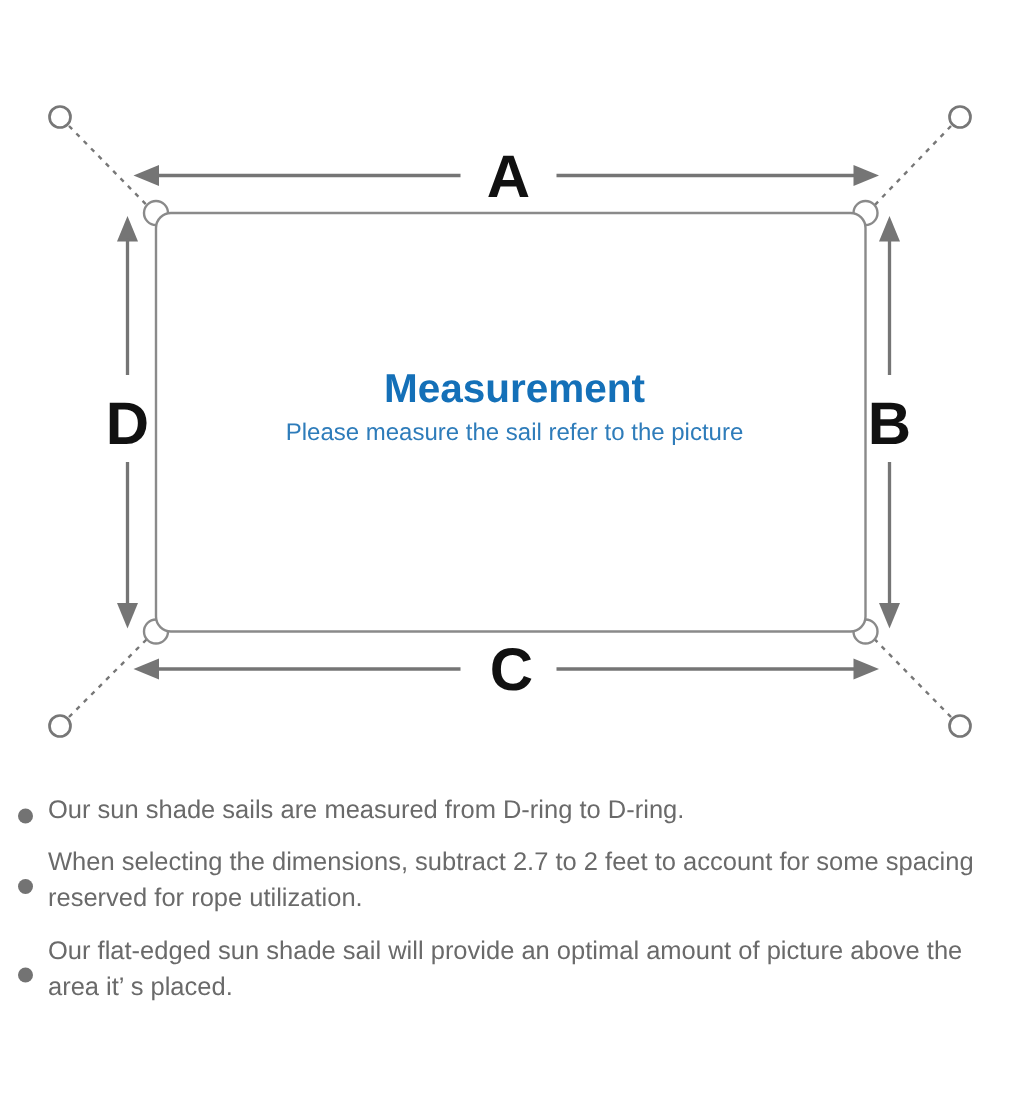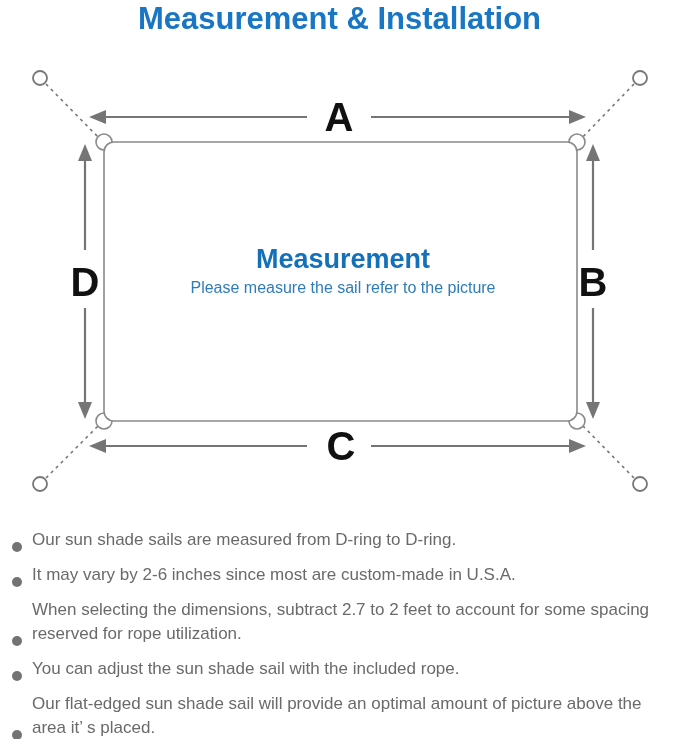--- a/index.html
+++ b/index.html
@@ -47,42 +47,41 @@
   }
   .notes {
     position: absolute;
     top: 528px;
     left: 12px;
     width: 655px;
     list-style: none;
   }
   .note-item {
     display: flex;
-    align-items: flex-end;
+    align-items: center;
     margin-bottom: 11px;
     color: #6a6a6a;
     font-size: 17px;
     line-height: 24px;
   }
   .note-dot {
     flex: 0 0 auto;
     width: 10px;
     height: 10px;
     border-radius: 50%;
     background: #737373;
     margin: 7px 10px 0 0;
   }
   .note-text { flex: 1 1 auto; }
 </style>
 </head>
 <body>
 
 <div class="page">
 
-  <h1 class="title">Measurement &amp; Installation</h1>
 
   <svg class="diagram-svg" width="679" height="515" viewBox="0 0 679 515">
 
     <line x1="46" y1="84" x2="102" y2="141" stroke="#777777" stroke-width="1.6" stroke-dasharray="3 4"></line>
     <line x1="634" y1="84" x2="579" y2="141" stroke="#777777" stroke-width="1.6" stroke-dasharray="3 4"></line>
     <line x1="46" y1="478" x2="102" y2="422" stroke="#777777" stroke-width="1.6" stroke-dasharray="3 4"></line>
     <line x1="634" y1="478" x2="579" y2="422" stroke="#777777" stroke-width="1.6" stroke-dasharray="3 4"></line>
 
     <circle cx="40" cy="78" r="7" fill="#ffffff" stroke="#777777" stroke-width="1.8"></circle>
     <circle cx="640" cy="78" r="7" fill="#ffffff" stroke="#777777" stroke-width="1.8"></circle>
@@ -132,29 +131,21 @@
     <text class="center-sub" x="343" y="293" text-anchor="middle">Please measure the sail refer to the picture</text>
   </svg>
 
   <ul class="notes">
     <li class="note-item">
       <span class="note-dot"></span>
       <span class="note-text">Our sun shade sails are measured from D-ring to D-ring.</span>
     </li>
     <li class="note-item">
       <span class="note-dot"></span>
-      <span class="note-text">It may vary by 2-6 inches since most are custom-made in U.S.A.</span>
-    </li>
-    <li class="note-item">
-      <span class="note-dot"></span>
       <span class="note-text">When selecting the dimensions, subtract 2.7 to 2 feet to account for some spacing reserved for rope utilization.</span>
-    </li>
-    <li class="note-item">
-      <span class="note-dot"></span>
-      <span class="note-text">You can adjust the sun shade sail with the included rope.</span>
     </li>
     <li class="note-item">
       <span class="note-dot"></span>
       <span class="note-text">Our flat-edged sun shade sail will provide an optimal amount of picture above the area it’ s placed.</span>
     </li>
   </ul>
 
 </div>
 
 </body></html>

